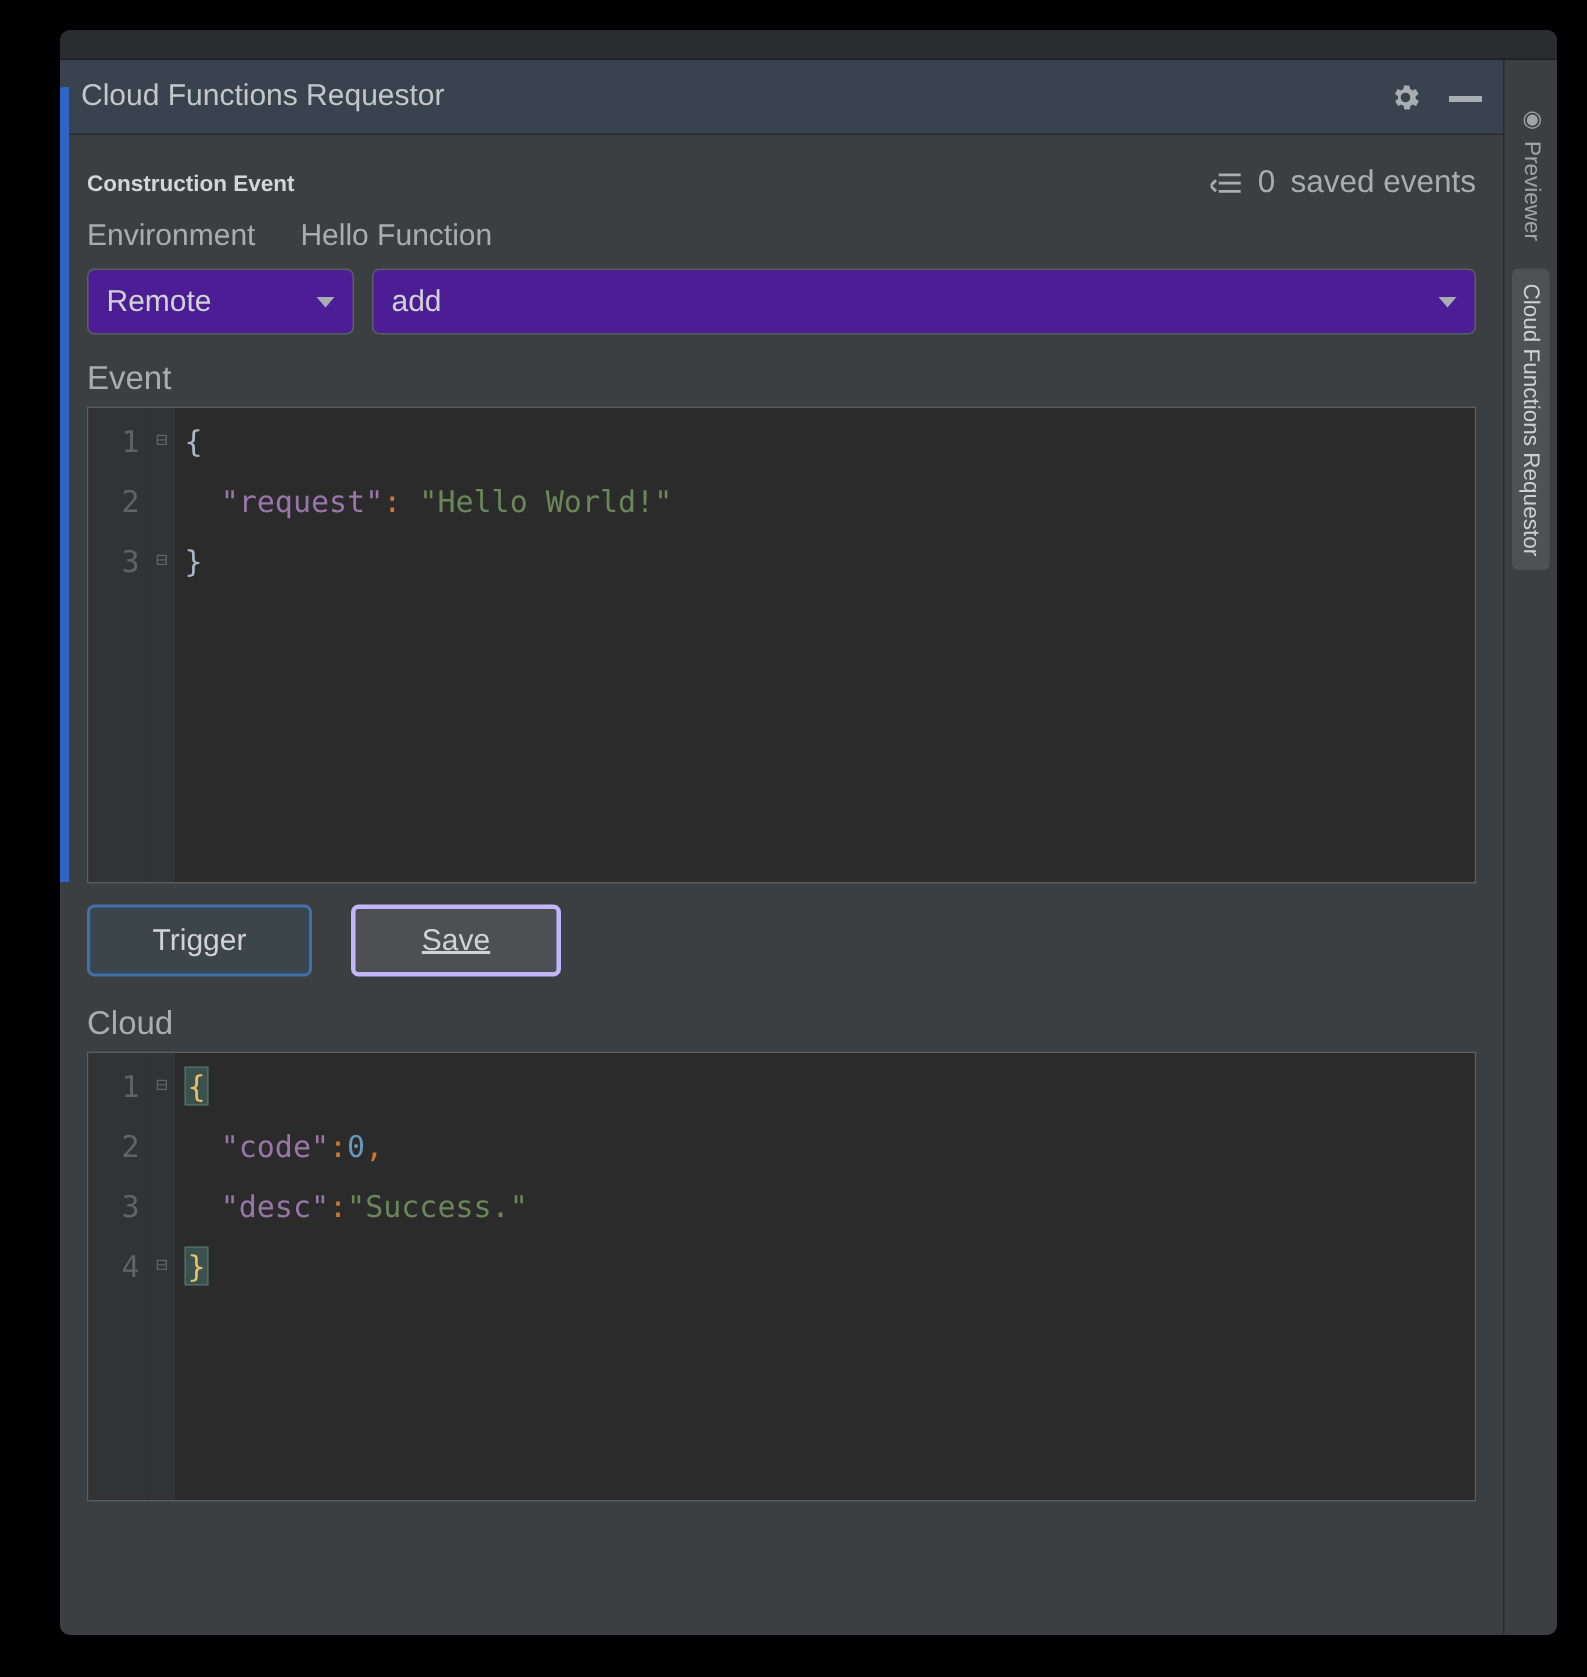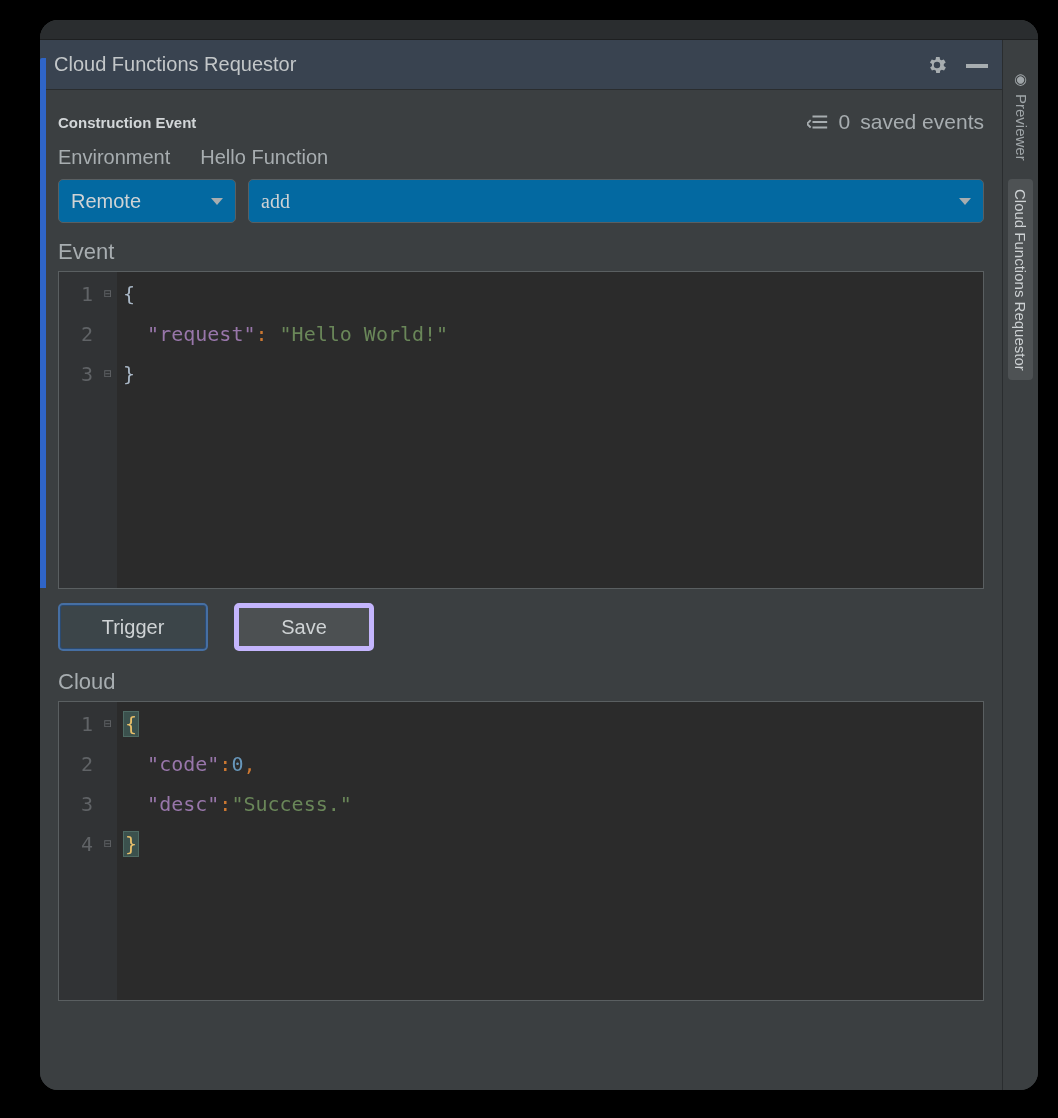--- a/index.html
+++ b/index.html
@@ -11,21 +11,21 @@
     overflow: hidden;
     position: relative;
   }
   .window {
     position: absolute;
     top: 20px;
     left: 40px;
     width: 998px;
     height: 1070px;
     background: #3b3f41;
-    border-radius: 18px;
+    border-radius: 7px;
     overflow: hidden;
     box-shadow: 0 0 30px rgba(0,0,0,0.8);
     display: flex;
     flex-direction: column;
   }
   .toolbar-blur {
     height: 20px;
     background: #2a2d2f;
     border-bottom: 1px solid #1e2021;
   }
@@ -87,34 +87,34 @@
     padding: 6px 18px 10px 18px;
     color: #a7adb0;
     font-size: 20px;
   }
   .selects-row {
     display: flex;
     gap: 12px;
     padding: 0 18px 10px 18px;
   }
   .select {
-    background: #0369a1;
+    background: #4c1d95;
     border: 1px solid #5a5f61;
     border-radius: 5px;
     color: #cfd3d5;
     font-size: 20px;
     height: 44px;
     display: flex;
     align-items: center;
     padding: 0 12px;
     cursor: pointer;
     position: relative;
   }
   .select.env { width: 178px; }
-  .select.func { flex: 1; font-family: Liberation Serif, serif; }
+  .select.func { flex: 1; }
   .select .caret {
     margin-left: auto;
     width: 0; height: 0;
     border-left: 6px solid transparent;
     border-right: 6px solid transparent;
     border-top: 7px solid #a7adb0;
   }
   .field-label {
     color: #a7adb0;
     font-size: 22px;
@@ -187,22 +187,23 @@
   .btn.primary {
     background: #3c4549;
     color: #cfd3d5;
     border: 2px solid #466fa3;
     box-shadow: 0 0 0 1px #2b4a70 inset;
     width: 150px;
   }
   .btn.secondary {
     background: #4c5052;
     color: #cfd3d5;
-    border: 5px solid #c4b5fd;
+    border: 3px solid #c4b5fd;
     width: 140px;
+    text-decoration: underline;
   }
   .right-tabs {
     width: 36px;
     background: #3b3f41;
     border-left: 1px solid #2a2d2f;
     display: flex;
     flex-direction: column;
     align-items: center;
     padding-top: 20px;
     gap: 8px;

